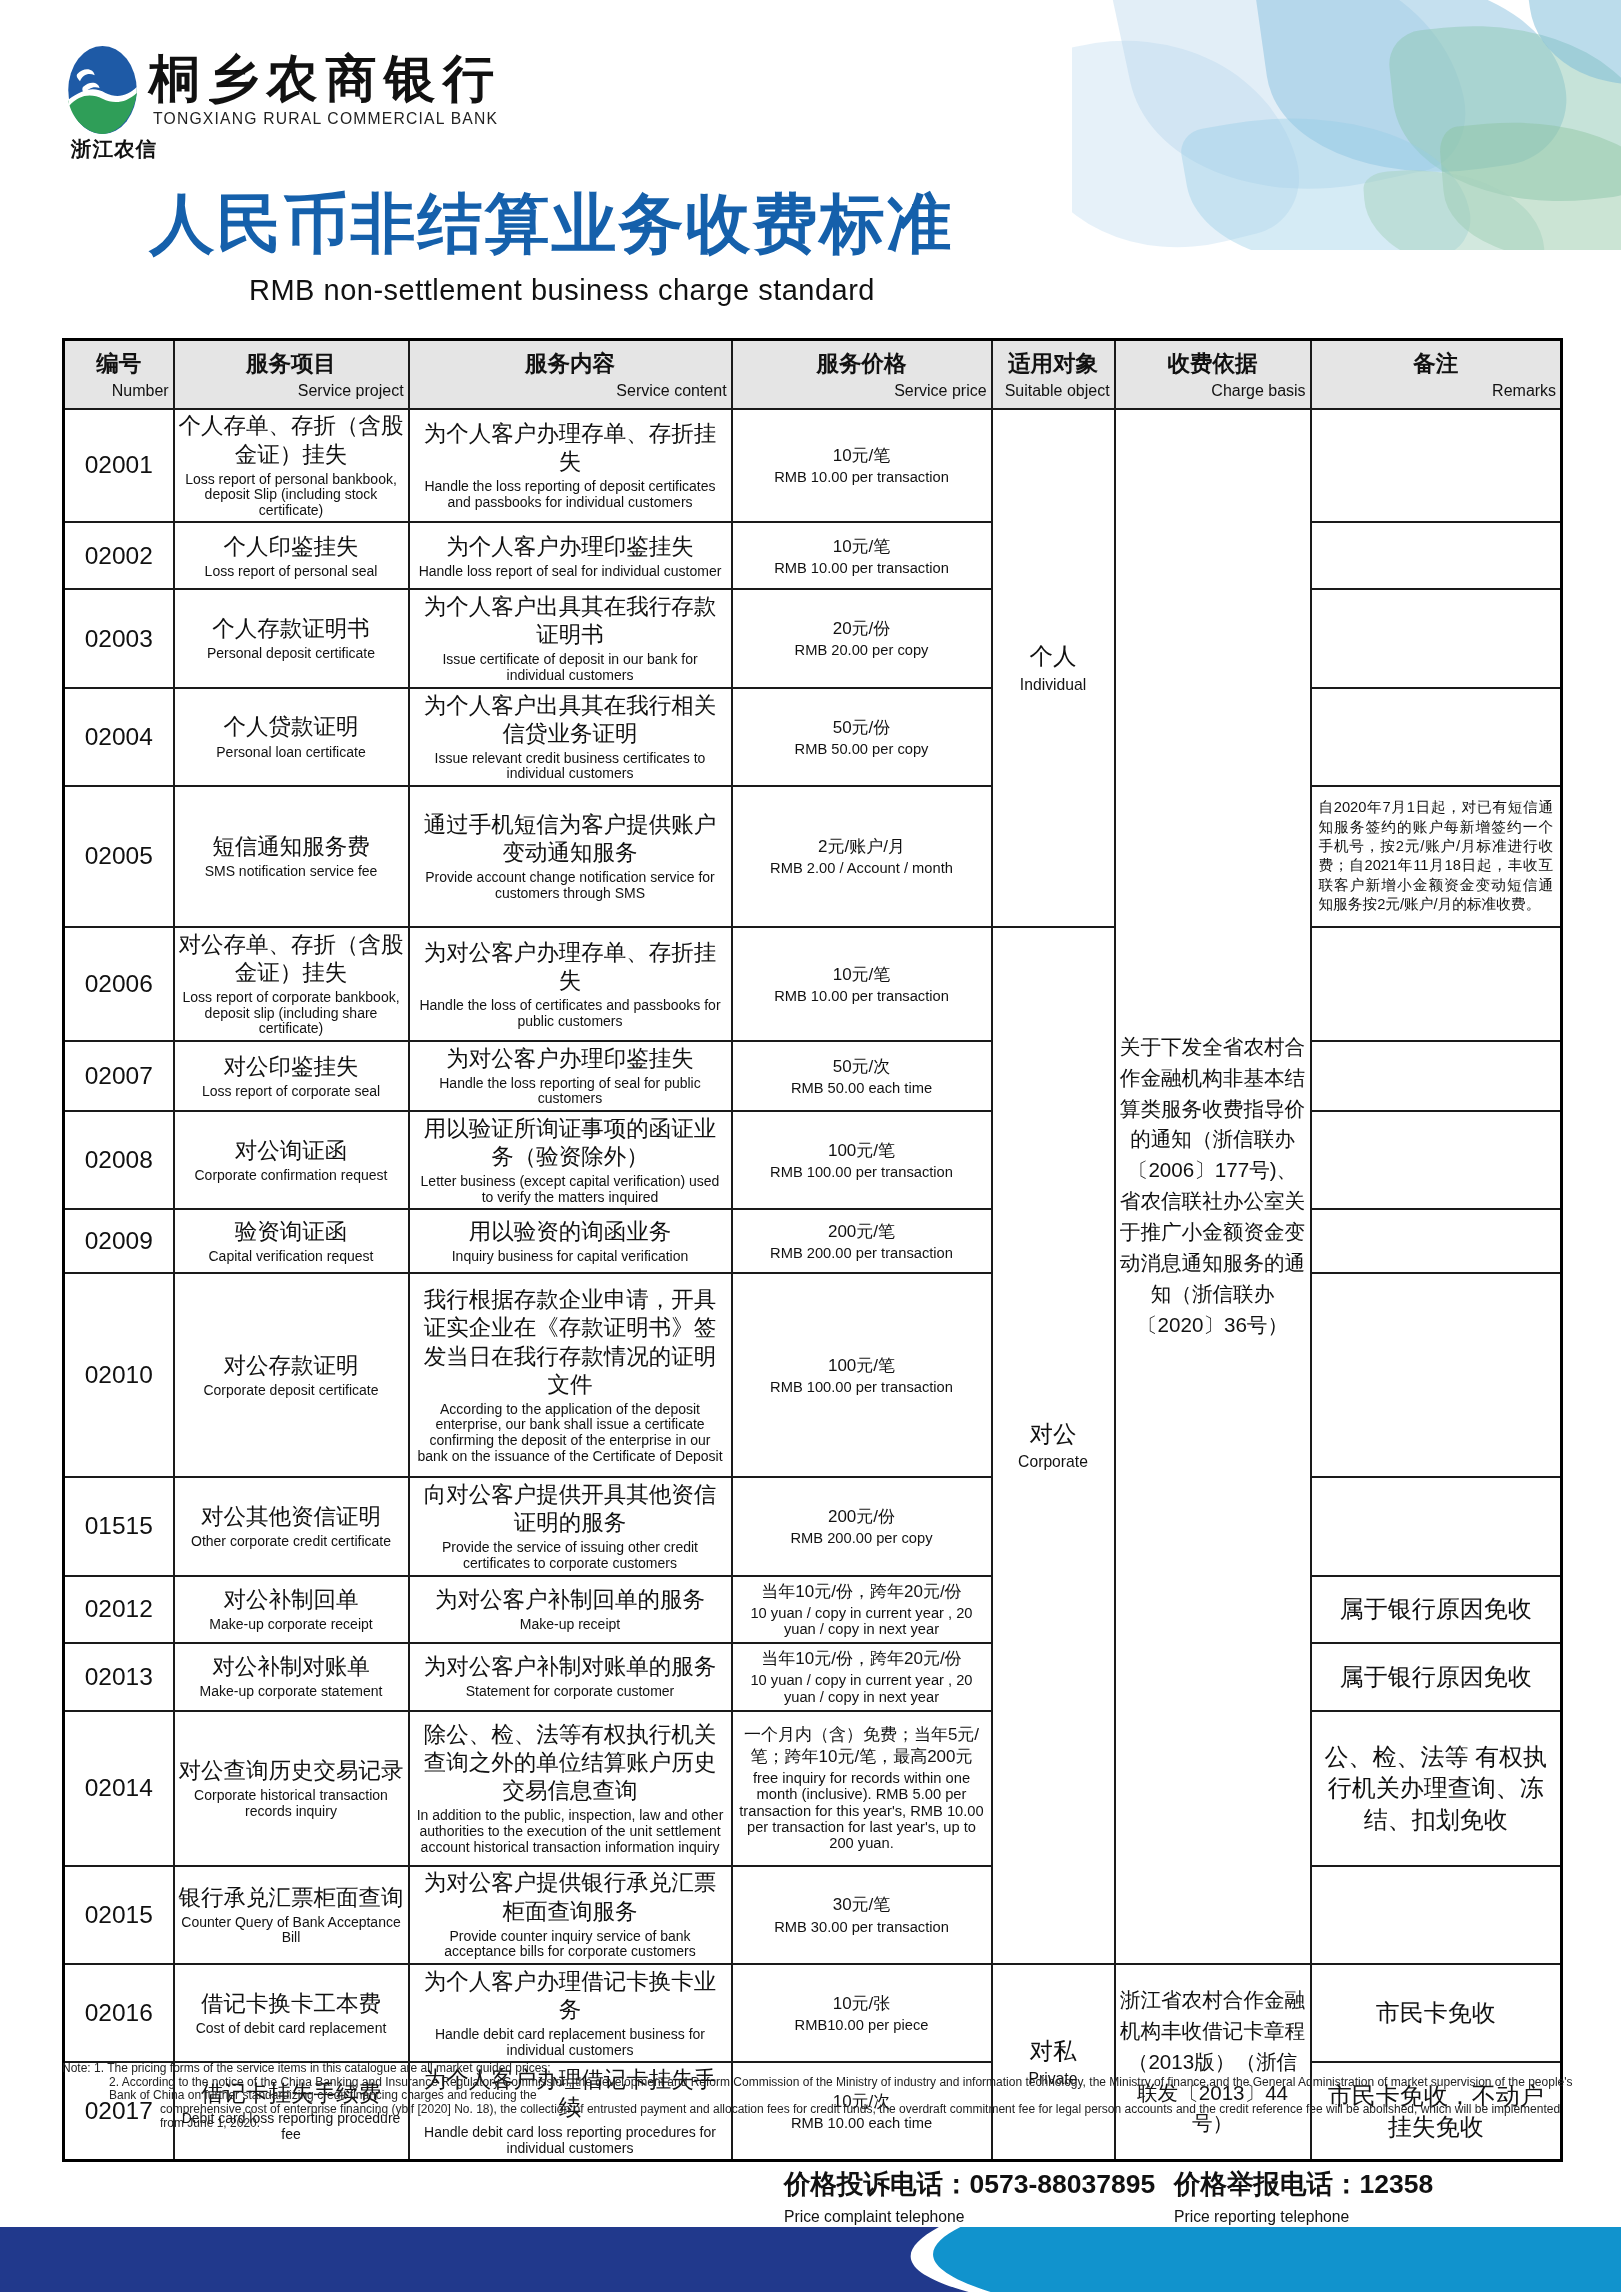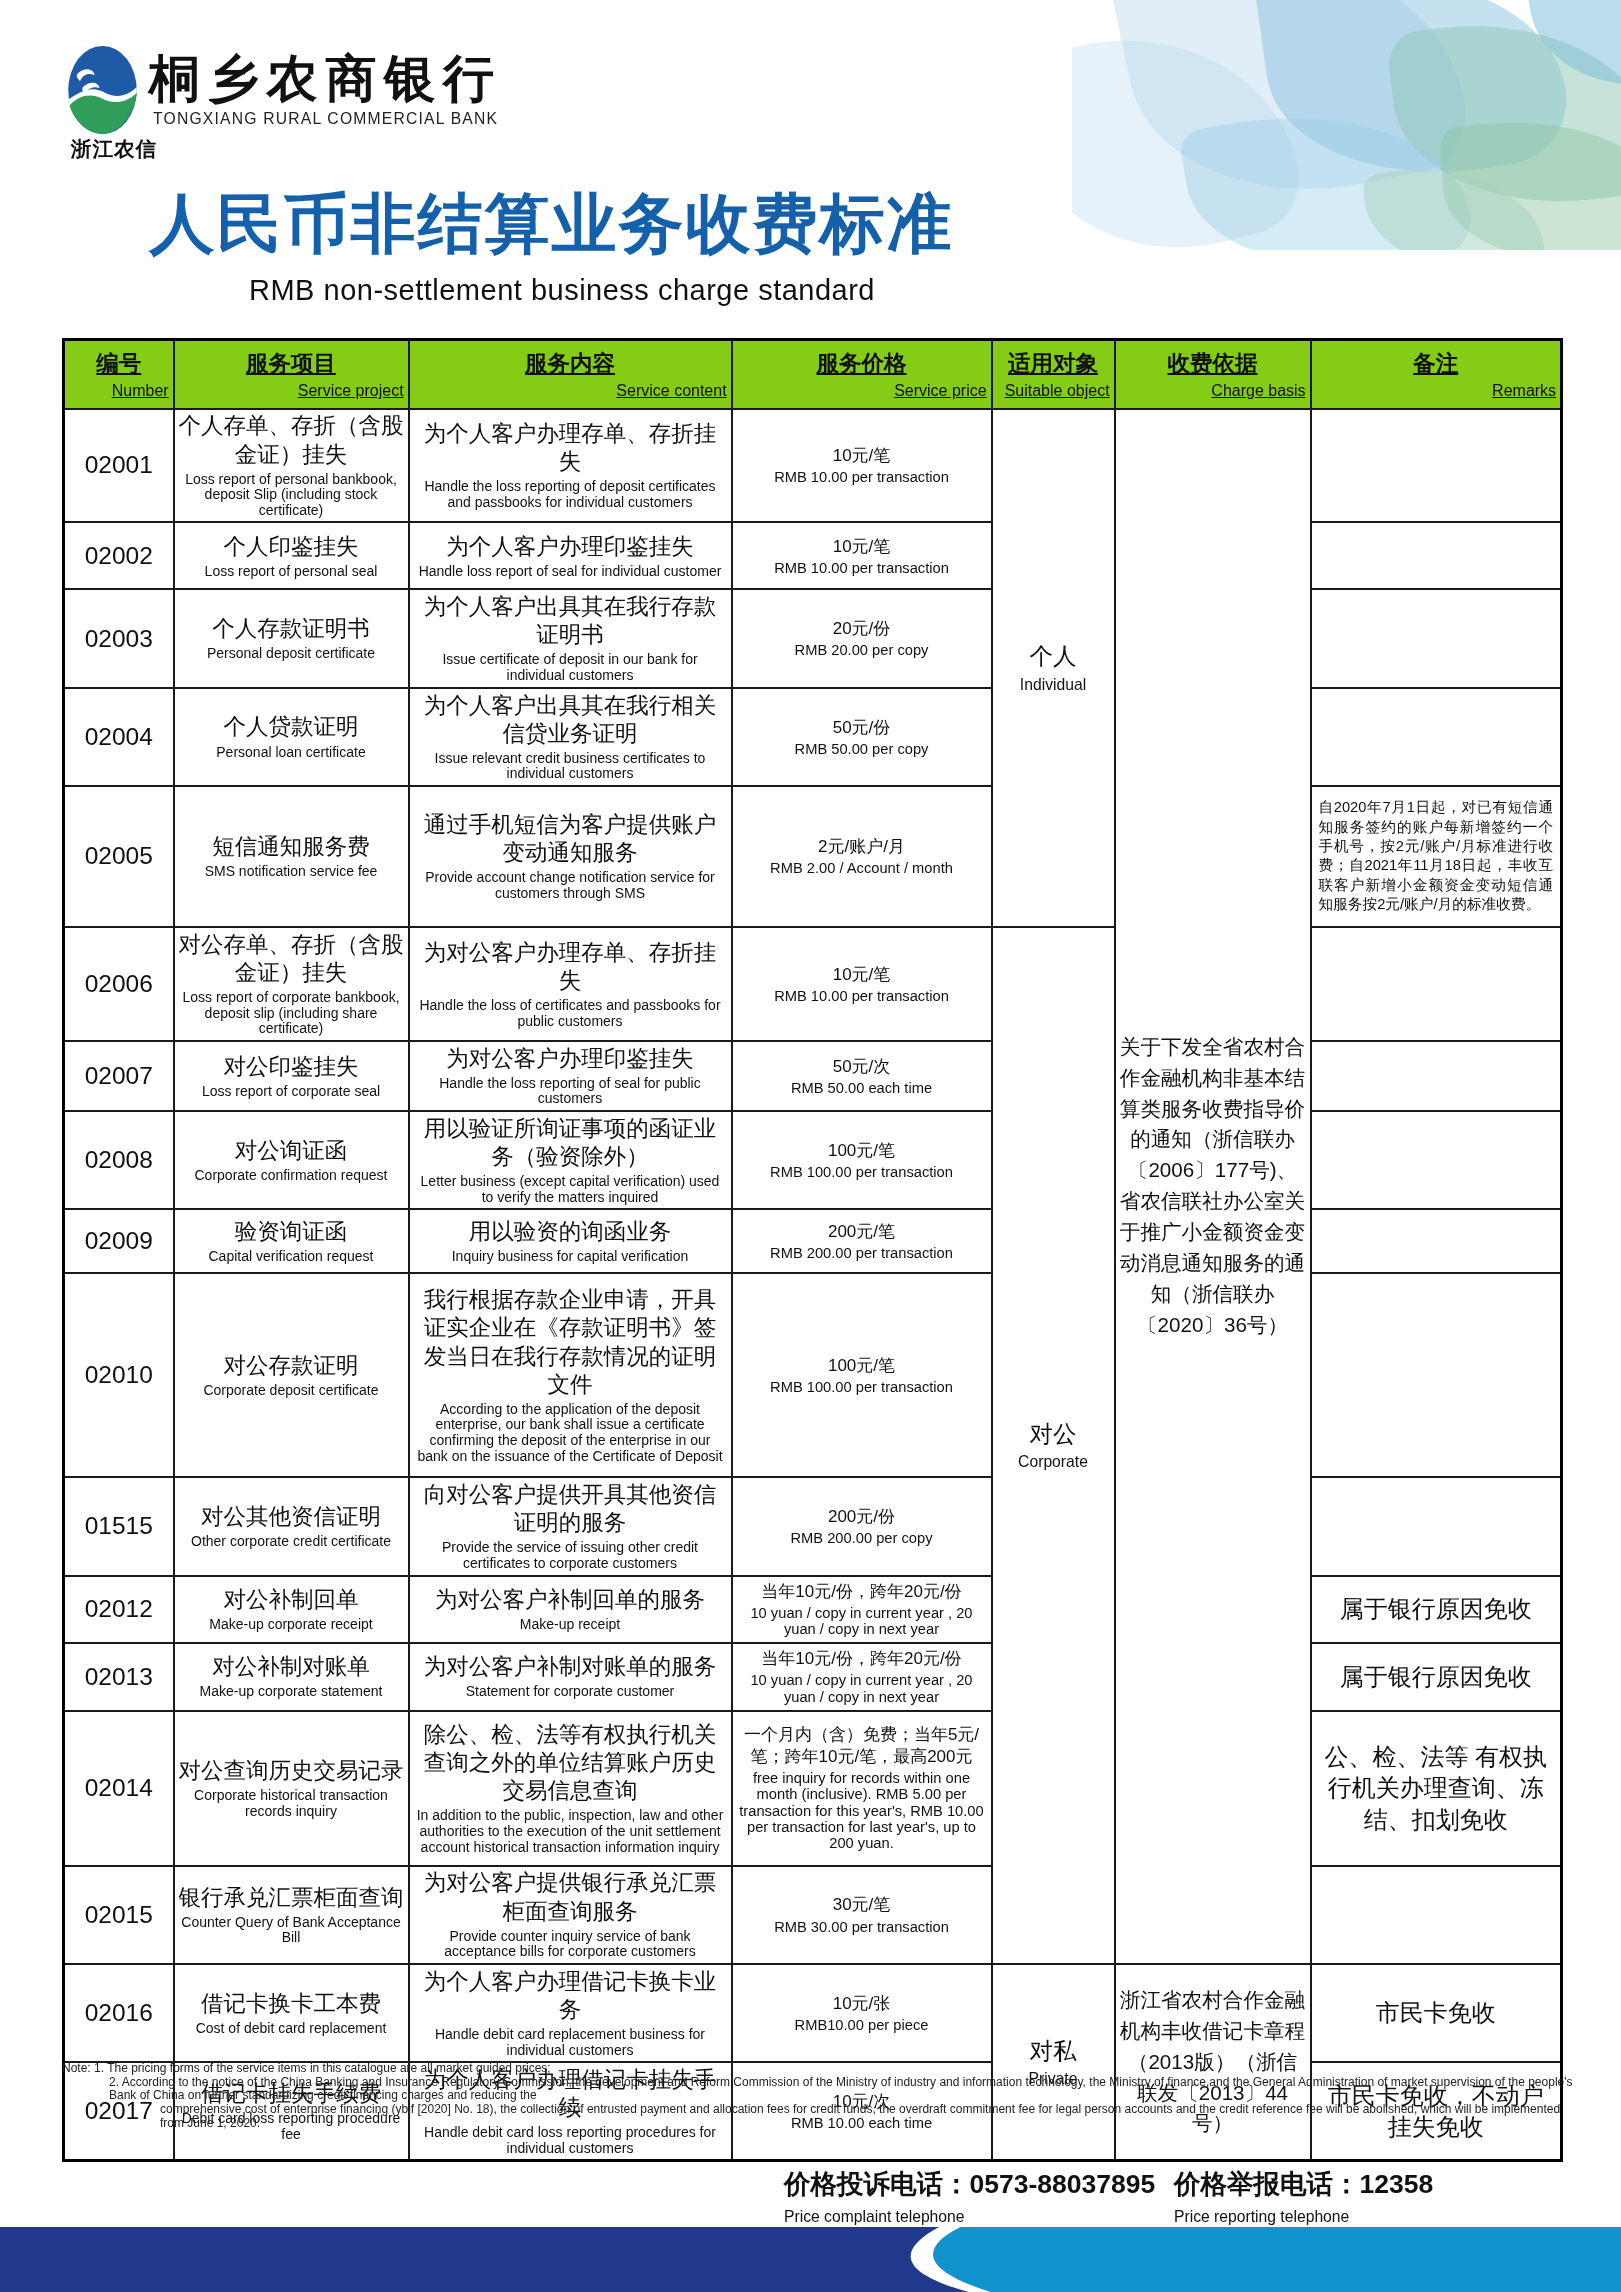--- a/index.html
+++ b/index.html
@@ -30,21 +30,21 @@
   .bank-zh { position:absolute; left:149px; top:45px; font-size:51px; font-weight:bold; letter-spacing:7.8px; z-index:2; font-family:"Liberation Serif","DejaVu Serif",serif; }
   .bank-en { position:absolute; left:153px; top:110px; font-size:15.7px; letter-spacing:1.2px; color:#222; z-index:2; }
 
   .title-block { position:absolute; left:0; top:180px; width:1103px; text-align:center; z-index:2; }
   .title-zh { font-size:65px; font-weight:bold; letter-spacing:2px; }
   .title-en { font-size:29px; color:#111; margin-top:5.9px; letter-spacing:0.5px;padding-left:21px; }
 
   
   .fee-table { position:absolute; left:62px; top:338px; z-index:2; border-collapse:collapse; table-layout:fixed; width:1498px; border:3.9px solid #000; background:#fff; }
   .fee-table th, .fee-table td { border:2px solid #1a1a1a; text-align:center; vertical-align:middle; padding:2.9px 3.9px; overflow:hidden; }
-  .fee-table thead th { background:#84cc16; height:69px;text-decoration:underline; }
+  .fee-table thead th { background:#e5e5e5; height:69px; }
   .hzh { font-size:22.5px; font-weight:bold; }
   .hen { font-size:16px; font-weight:normal; margin-top:2.9px;text-align:right; }
   .zh { font-size:22.5px; line-height:1.25; }
   .en { font-size:14px; line-height:1.12; margin-top:2.9px; }
   .c-num { font-size:24.5px; }
   .c-price .zh { font-size:17px; }
   .c-price .en { font-size:14.7px; }
   .c-obj .zh { font-size:23.5px; }
   .c-obj .en { font-size:15.7px; margin-top:3.9px; }
   .c-basis { font-size:20.6px; text-align:justify; padding:9.8px 11.8px; line-height:1.5; }

